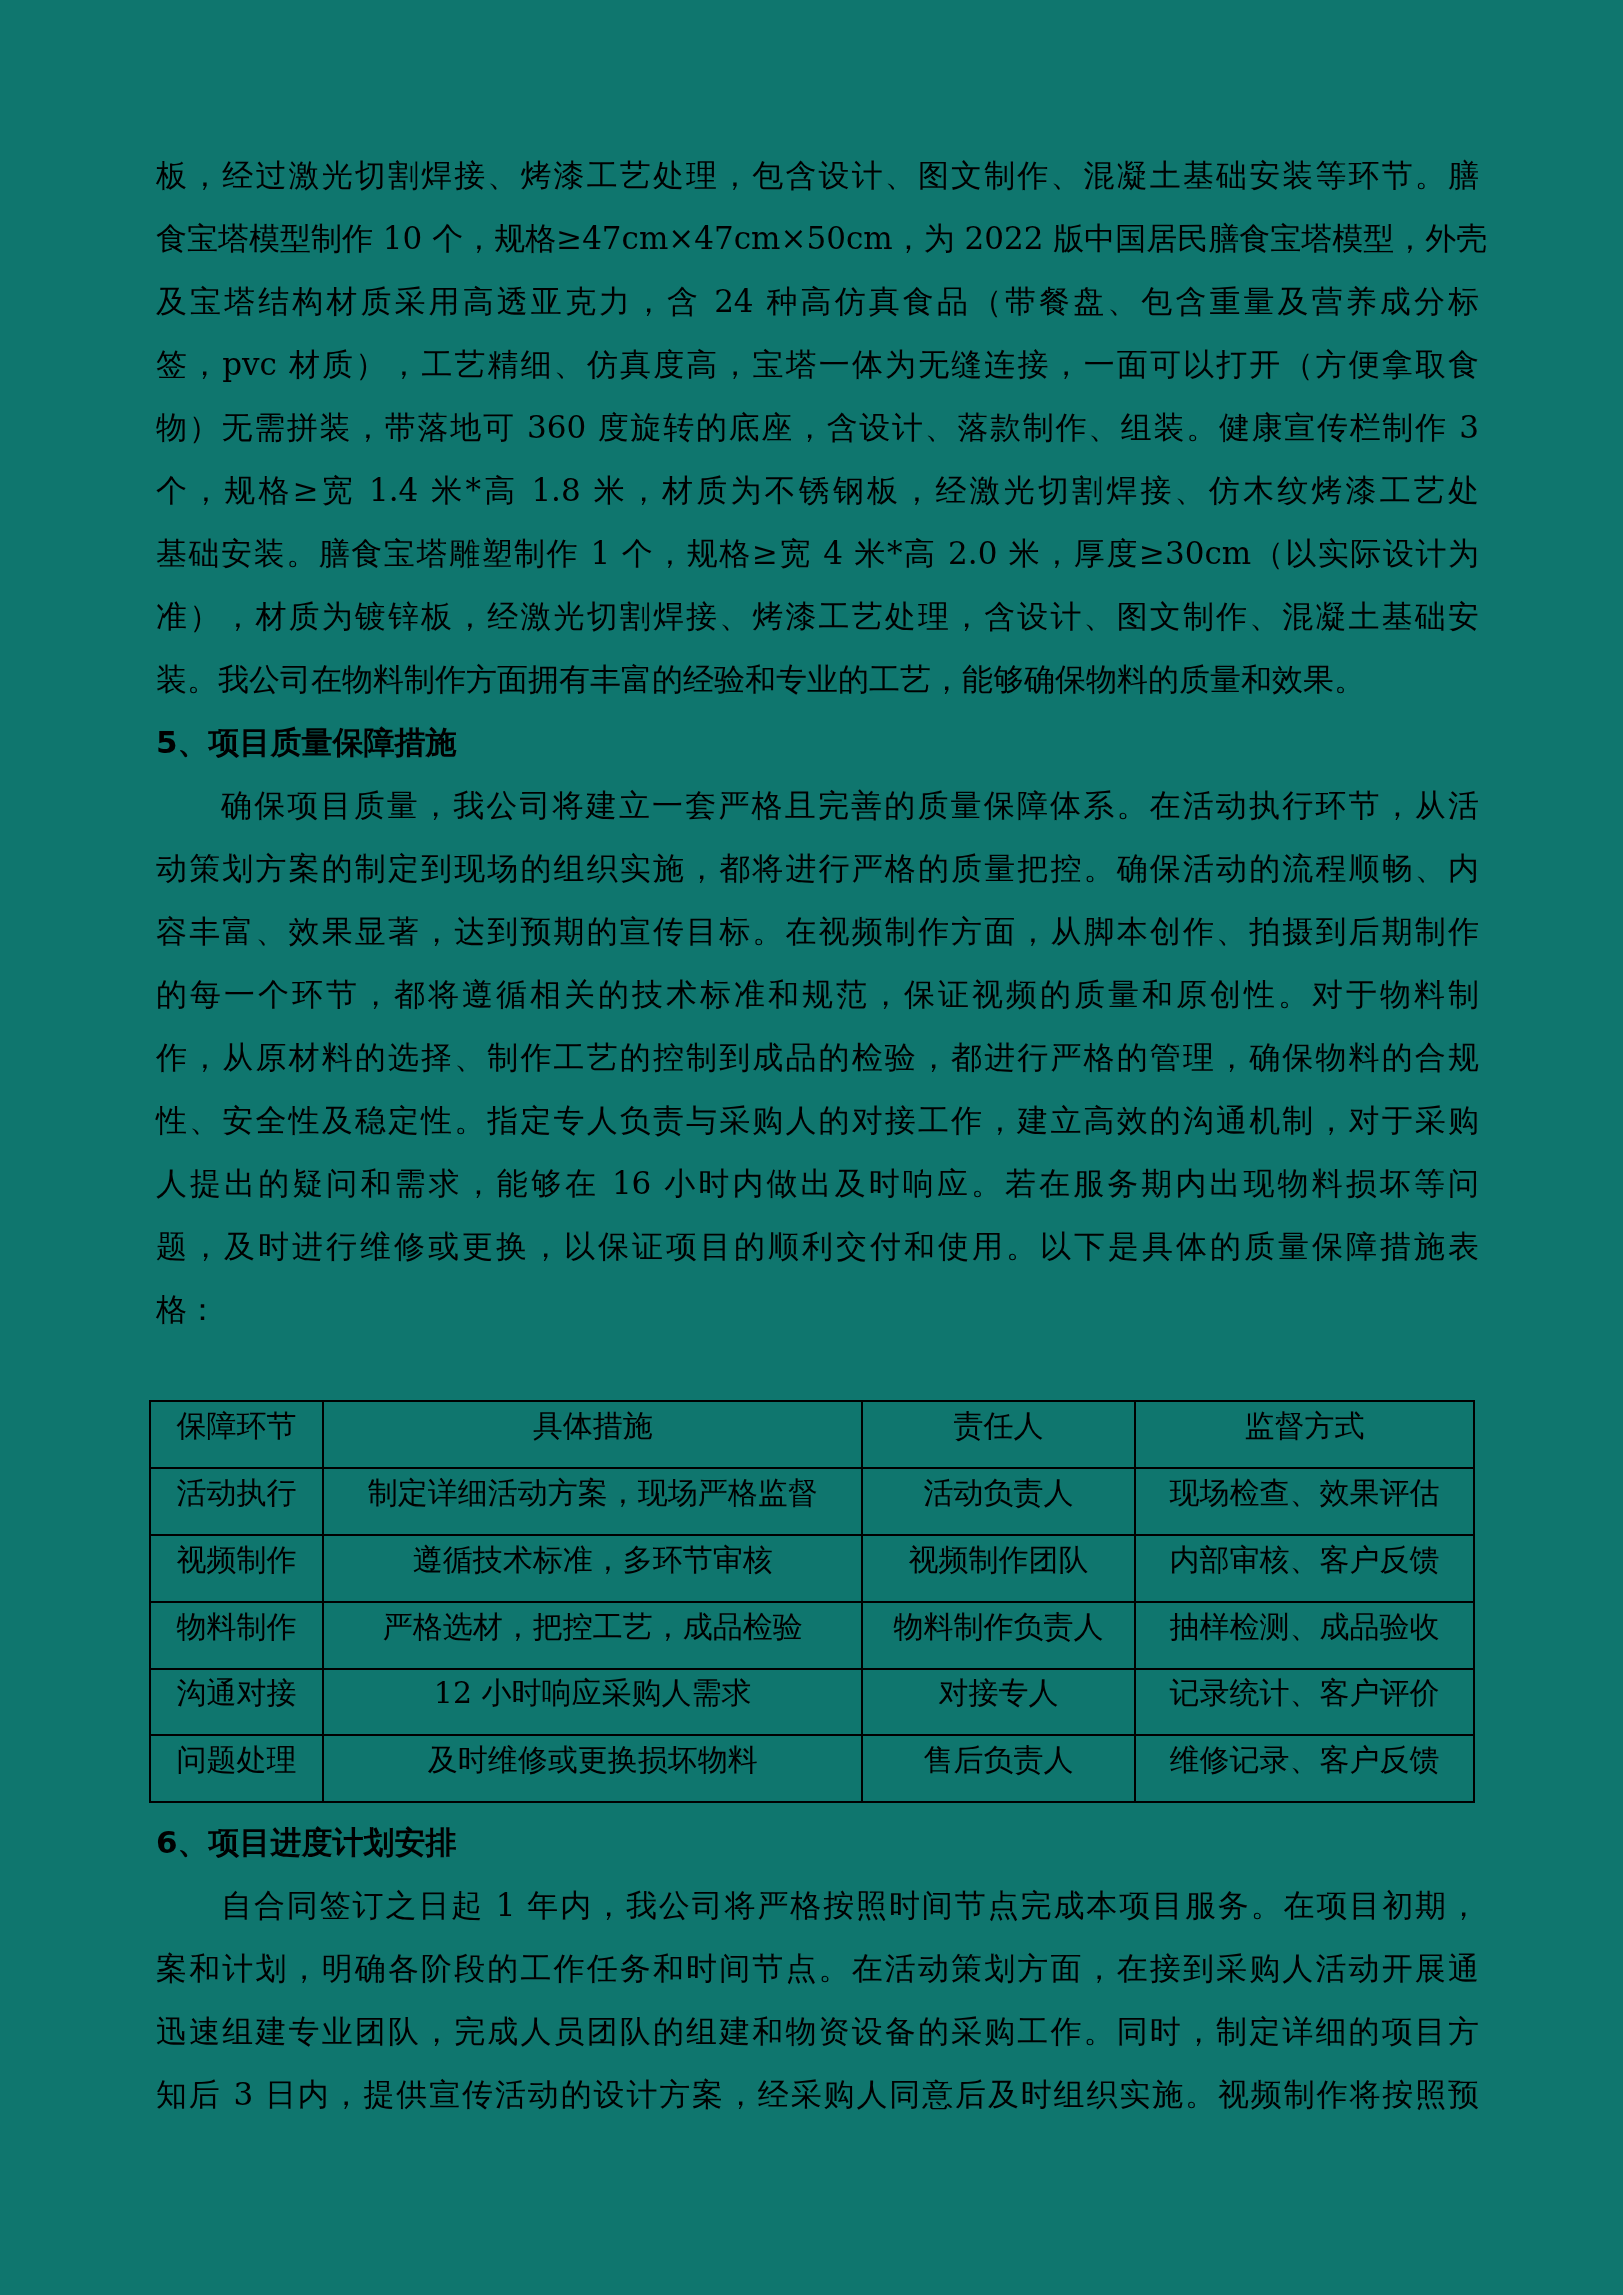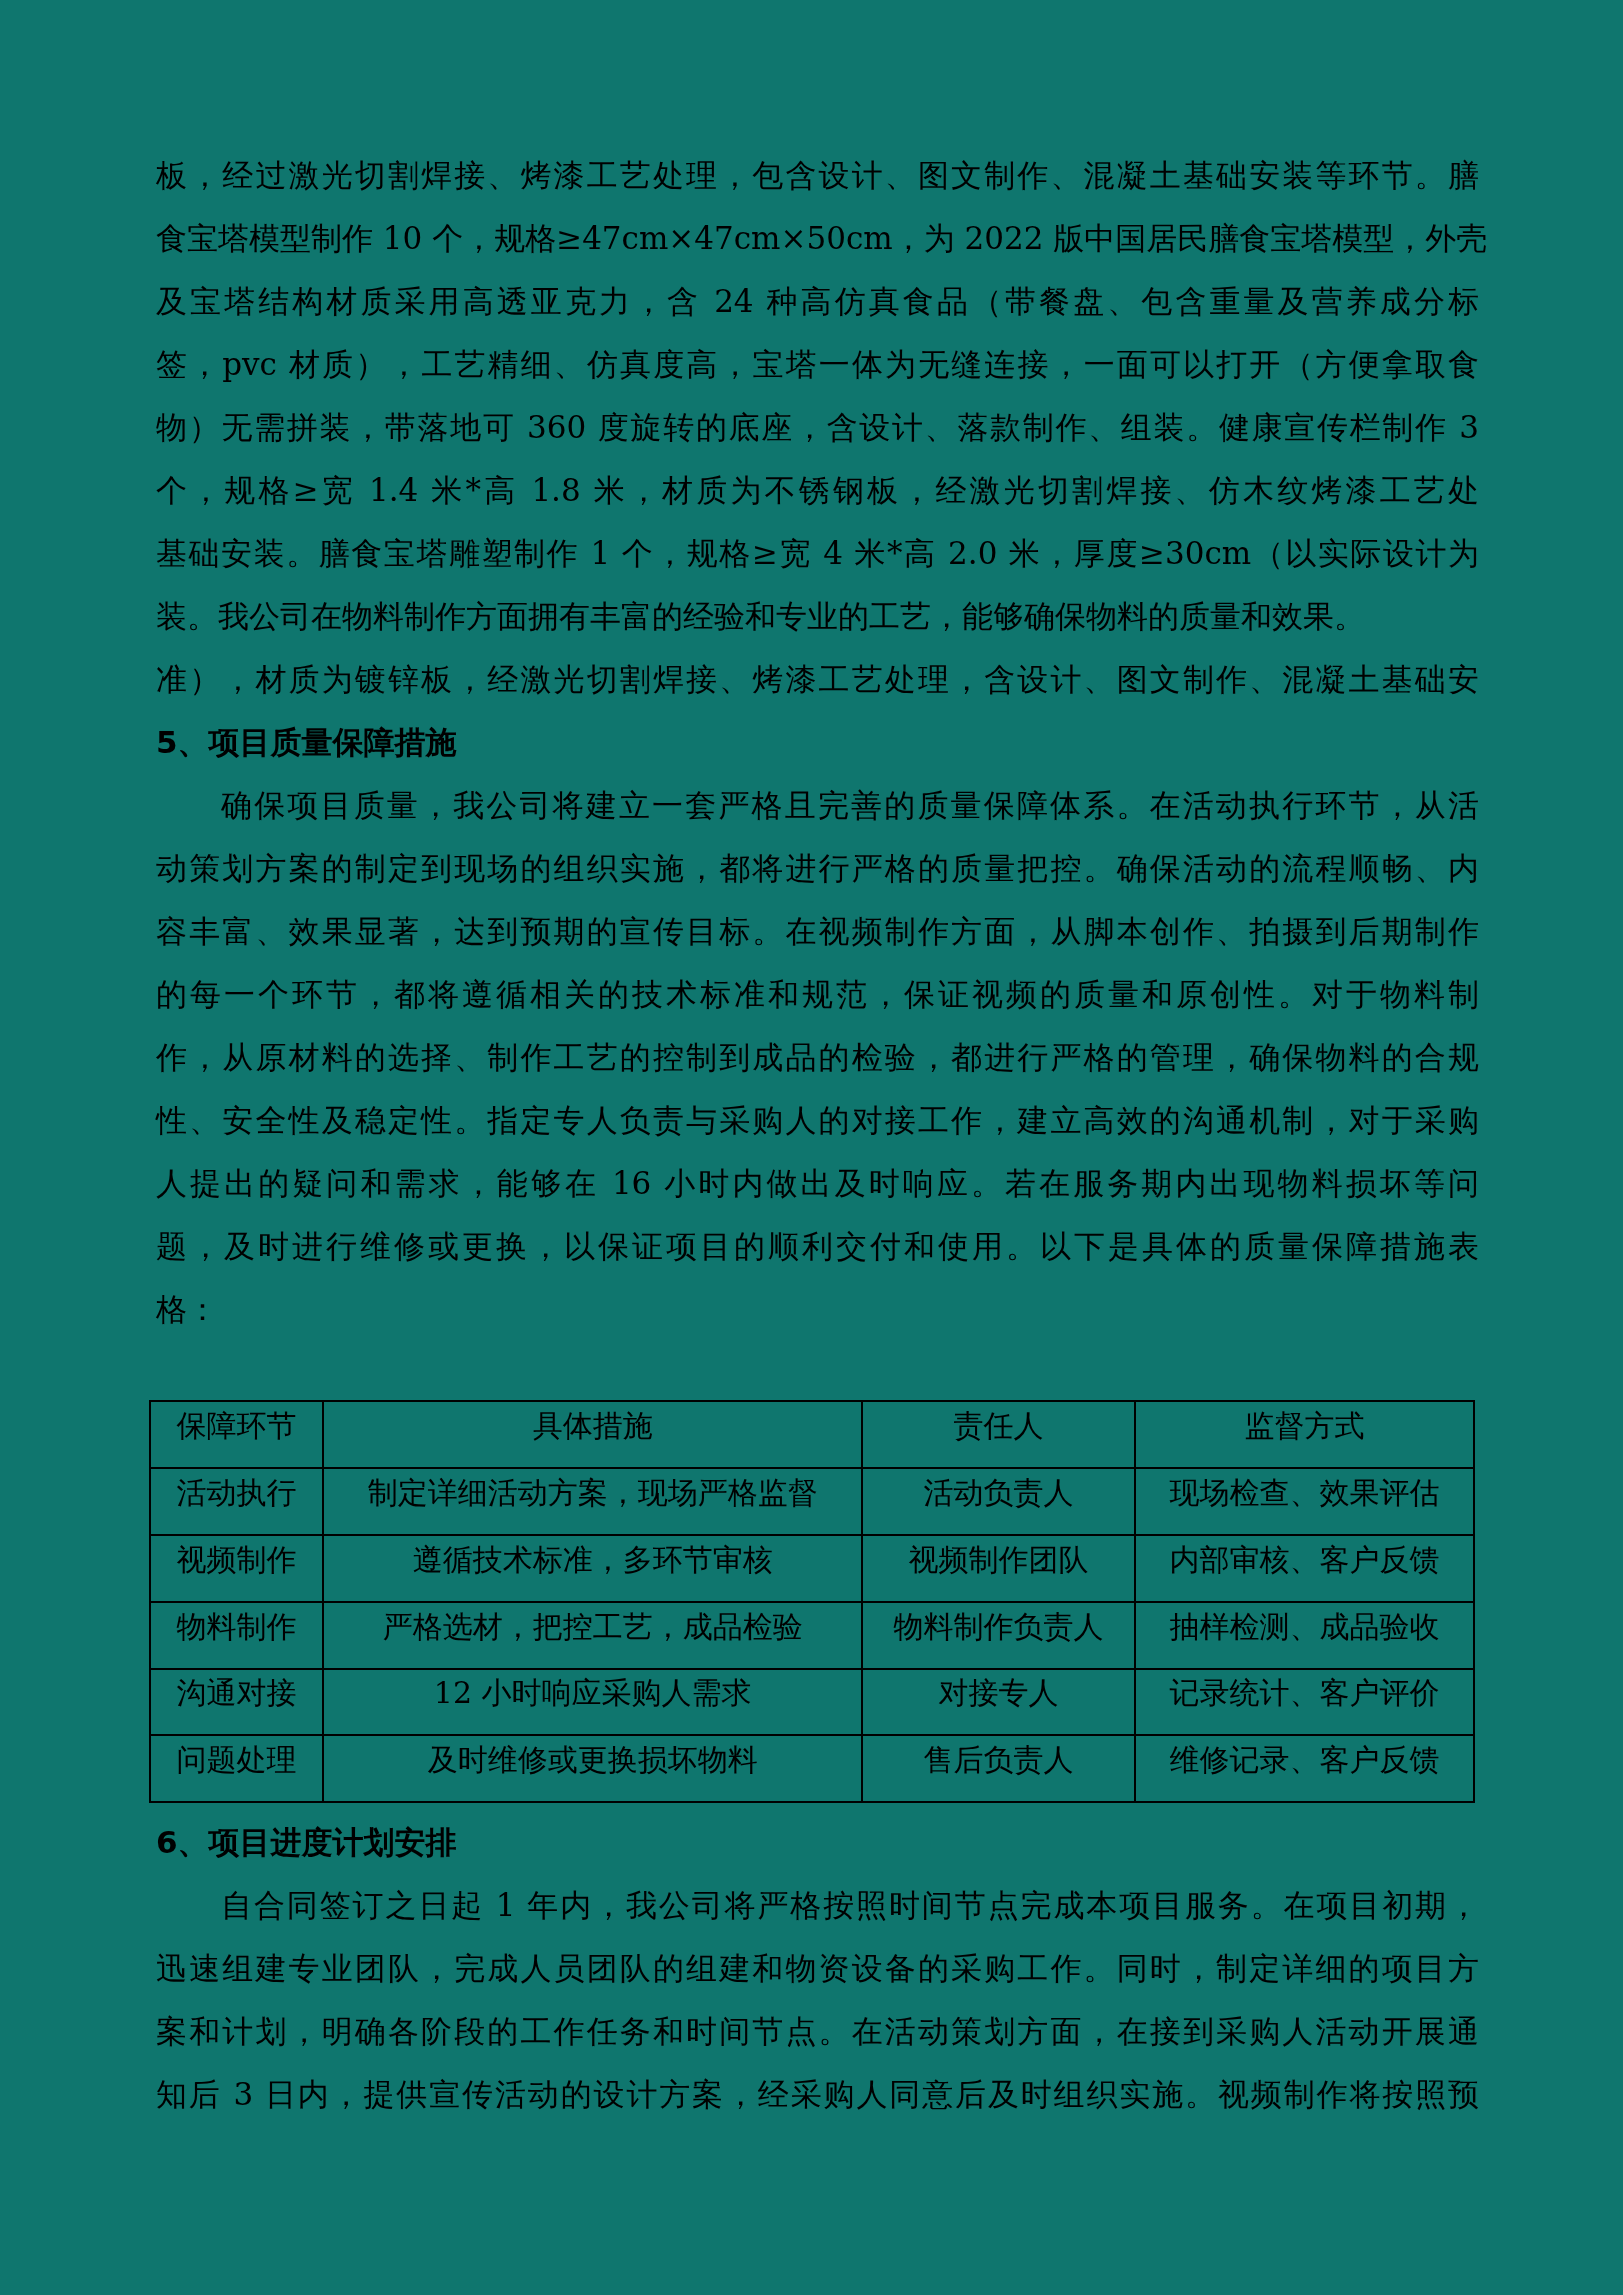--- a/index.html
+++ b/index.html
@@ -35,22 +35,22 @@
 <div class="page">
 
   <div class="block" style="top:144px;">
     <span class="line">板，经过激光切割焊接、烤漆工艺处理，包含设计、图文制作、混凝土基础安装等环节。膳</span>
     <span class="line">食宝塔模型制作 10 个，规格≥47cm×47cm×50cm，为 2022 版中国居民膳食宝塔模型，外壳</span>
     <span class="line">及宝塔结构材质采用高透亚克力，含 24 种高仿真食品（带餐盘、包含重量及营养成分标</span>
     <span class="line">签，pvc 材质），工艺精细、仿真度高，宝塔一体为无缝连接，一面可以打开（方便拿取食</span>
     <span class="line">物）无需拼装，带落地可 360 度旋转的底座，含设计、落款制作、组装。健康宣传栏制作 3</span>
     <span class="line">个，规格≥宽 1.4 米*高 1.8 米，材质为不锈钢板，经激光切割焊接、仿木纹烤漆工艺处</span>
     <span class="line">基础安装。膳食宝塔雕塑制作 1 个，规格≥宽 4 米*高 2.0 米，厚度≥30cm（以实际设计为</span>
+    <span class="line">准），材质为镀锌板，经激光切割焊接、烤漆工艺处理，含设计、图文制作、混凝土基础安</span>
     <span class="line last">装。我公司在物料制作方面拥有丰富的经验和专业的工艺，能够确保物料的质量和效果。</span>
-    <span class="line">准），材质为镀锌板，经激光切割焊接、烤漆工艺处理，含设计、图文制作、混凝土基础安</span>
 
     <span class="line heading">5、项目质量保障措施</span>
 
     <span class="line indent">确保项目质量，我公司将建立一套严格且完善的质量保障体系。在活动执行环节，从活</span>
     <span class="line">动策划方案的制定到现场的组织实施，都将进行严格的质量把控。确保活动的流程顺畅、内</span>
     <span class="line">容丰富、效果显著，达到预期的宣传目标。在视频制作方面，从脚本创作、拍摄到后期制作</span>
     <span class="line">的每一个环节，都将遵循相关的技术标准和规范，保证视频的质量和原创性。对于物料制</span>
     <span class="line">作，从原材料的选择、制作工艺的控制到成品的检验，都进行严格的管理，确保物料的合规</span>
     <span class="line">性、安全性及稳定性。指定专人负责与采购人的对接工作，建立高效的沟通机制，对于采购</span>
     <span class="line">人提出的疑问和需求，能够在 16 小时内做出及时响应。若在服务期内出现物料损坏等问</span>
@@ -95,19 +95,19 @@
       <td>及时维修或更换损坏物料</td>
       <td>售后负责人</td>
       <td>维修记录、客户反馈</td>
     </tr>
   </tbody>
     </table>
 
   <div class="block" style="top:1811px;">
     <span class="line heading">6、项目进度计划安排</span>
     <span class="line indent">自合同签订之日起 1 年内，我公司将严格按照时间节点完成本项目服务。在项目初期，</span>
+    <span class="line">案和计划，明确各阶段的工作任务和时间节点。在活动策划方面，在接到采购人活动开展通</span>
     <span class="line">迅速组建专业团队，完成人员团队的组建和物资设备的采购工作。同时，制定详细的项目方</span>
-    <span class="line">案和计划，明确各阶段的工作任务和时间节点。在活动策划方面，在接到采购人活动开展通</span>
     <span class="line">知后 3 日内，提供宣传活动的设计方案，经采购人同意后及时组织实施。视频制作将按照预</span>
   </div>
 
 </div>
 
 
 </body></html>

